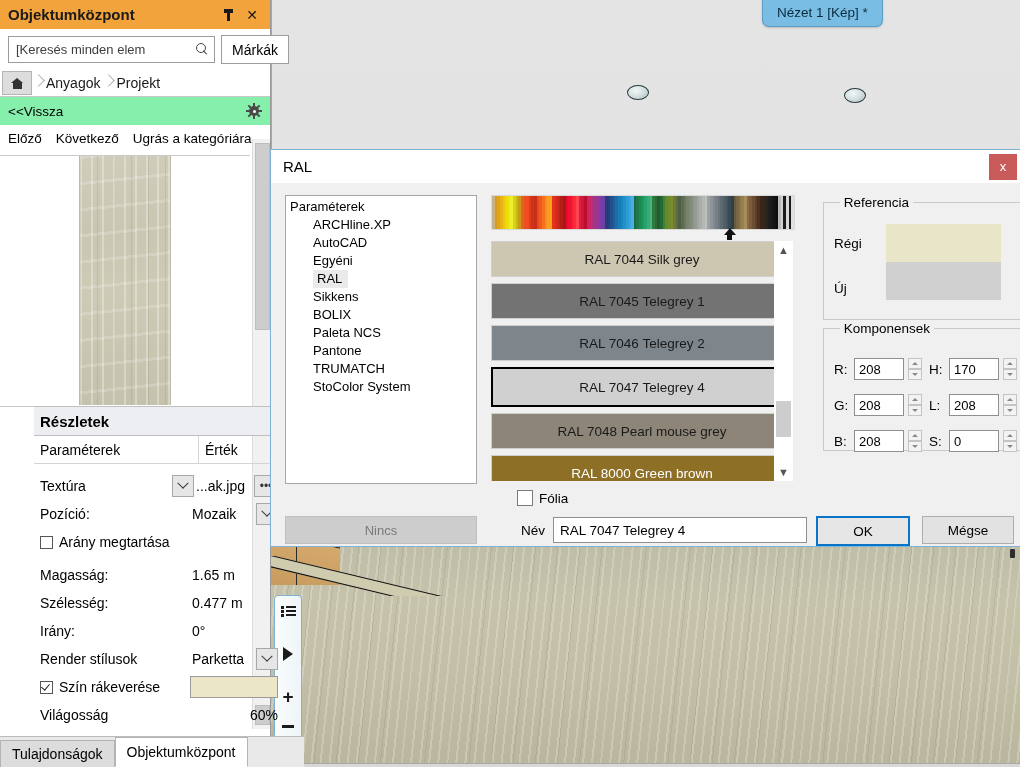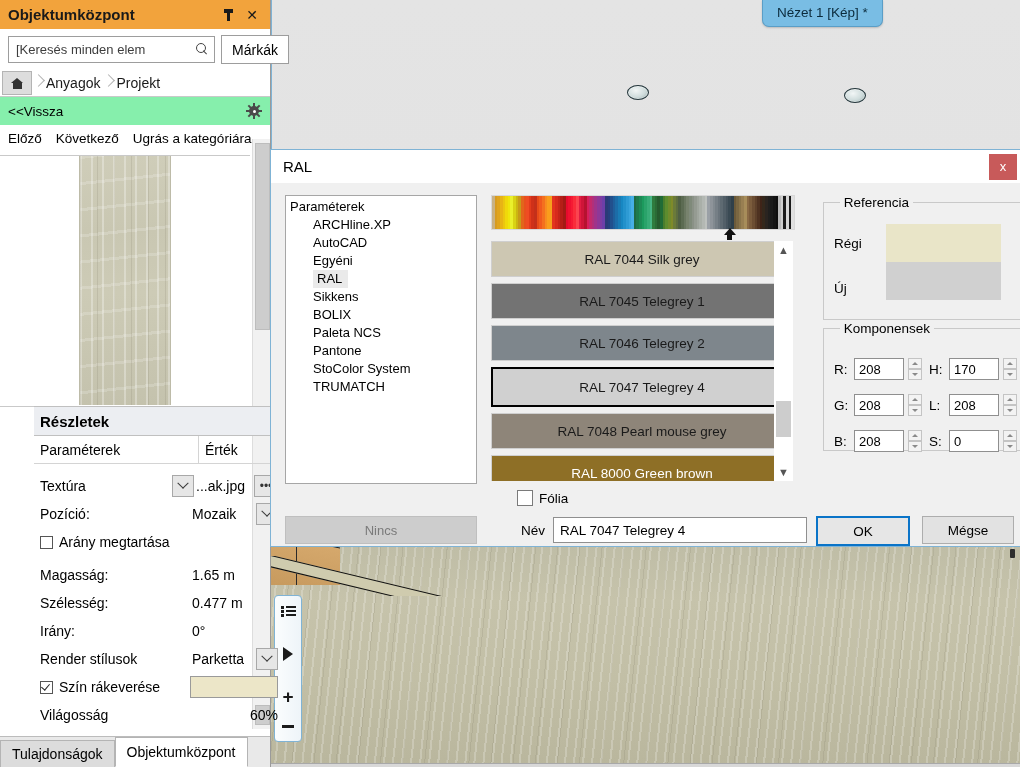--- a/index.html
+++ b/index.html
@@ -117,21 +117,21 @@
   .drow{height:28px;display:flex;align-items:center;padding:0 6px 0 6px;font-size:14px;}
   .drow .lbl{flex:1;}
   .drow.sp{margin-top:5px;}
   .ddrop{width:20px;height:20px;border:1px solid #a8a8a8;background:#e6e6e6;display:inline-flex;align-items:center;justify-content:center;}
   .chev{display:block;width:7px;height:7px;border-right:1.5px solid #3a3a3a;border-bottom:1.5px solid #3a3a3a;transform:rotate(45deg) translate(-2px,-2px);}
   .dots{width:22px;height:20px;border:1px solid #a8a8a8;background:#e6e6e6;display:inline-flex;align-items:center;justify-content:center;font-size:12px;line-height:8px;color:#333;}
   .cb{width:11px;height:11px;border:1px solid #555;background:#fff;display:inline-block;position:relative;margin-right:6px;vertical-align:-1px;}
   .cb.on::after{content:"";position:absolute;left:2px;top:0px;width:4px;height:7px;border-right:1.6px solid #222;border-bottom:1.6px solid #222;transform:rotate(40deg);}
   .colorchip{width:86px;height:20px;background:#ece6c8;border:1px solid #9a9a9a;}
 
-  .lp-tabs{position:absolute;left:0;bottom:0;width:270px;height:30px;background:#e9e9e9;border-top:1px solid #bcbcbc;display:flex;align-items:flex-end;}
+  .lp-tabs{position:absolute;left:0;bottom:0;width:304px;height:30px;background:#e9e9e9;border-top:1px solid #bcbcbc;display:flex;align-items:flex-end;}
   .lp-tab{height:26px;padding:0 11px;display:flex;align-items:center;font-size:14px;background:#dcdcdc;border:1px solid #b4b4b4;border-bottom:none;}
   .lp-tab.active{background:#fff;border-bottom:1px solid #fff;height:28px;}
 
   
   .dlg{position:absolute;left:270px;top:149px;width:750px;height:396px;background:#f0f0f0;border:1px solid #7fb3d5;}
   .dlg-title{height:33px;background:#fff;display:flex;align-items:center;justify-content:space-between;}
   .dlg-title .t{font-size:15px;padding-left:12px;}
   .dlg-close{width:28px;height:26px;margin-right:4px;background:#c85a5a;color:#fff;display:flex;align-items:center;justify-content:center;font-size:13px;}
   .dlg-body{position:absolute;left:0;top:33px;right:0;bottom:0;background:#f0f0f0;}
 
@@ -393,22 +393,22 @@
       <div class="palettes" id="palette-list">
           <div class="pal-item">Paraméterek</div>
           <div class="pal-item child"><span>ARCHline.XP</span></div>
           <div class="pal-item child"><span>AutoCAD</span></div>
           <div class="pal-item child"><span>Egyéni</span></div>
           <div class="pal-item child "><span class="pal-item sel">RAL</span></div>
           <div class="pal-item child"><span>Sikkens</span></div>
           <div class="pal-item child"><span>BOLIX</span></div>
           <div class="pal-item child"><span>Paleta NCS</span></div>
           <div class="pal-item child"><span>Pantone</span></div>
+          <div class="pal-item child"><span>TRUMATCH</span></div>
           <div class="pal-item child"><span>StoColor System</span></div>
-          <div class="pal-item child"><span>TRUMATCH</span></div>
         </div>
 
       <div class="nonebtn">
         <span>Nincs</span>
       </div>
 
       <div class="strip-wrap">
         <div class="strip" id="color-strip">
             <i style="background: rgb(200, 177, 132);"></i>
             <i style="background: rgb(215, 155, 31);"></i>

